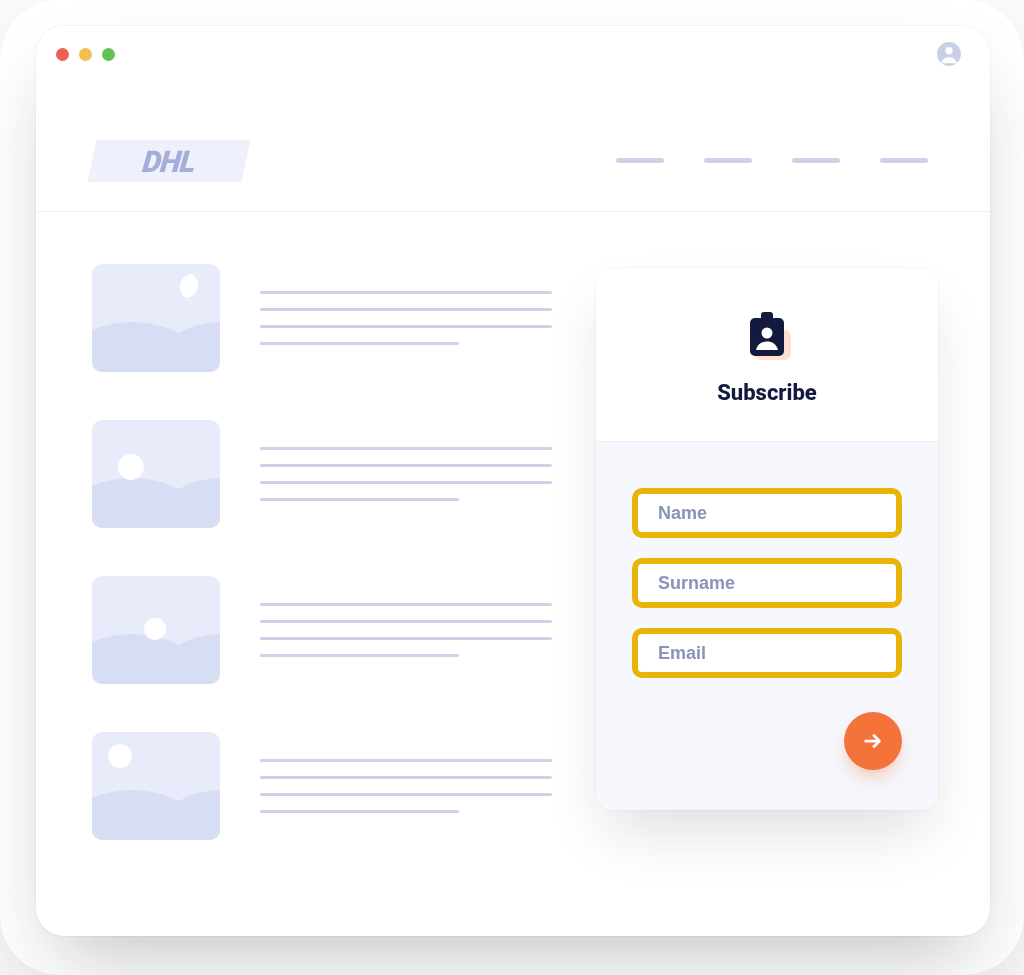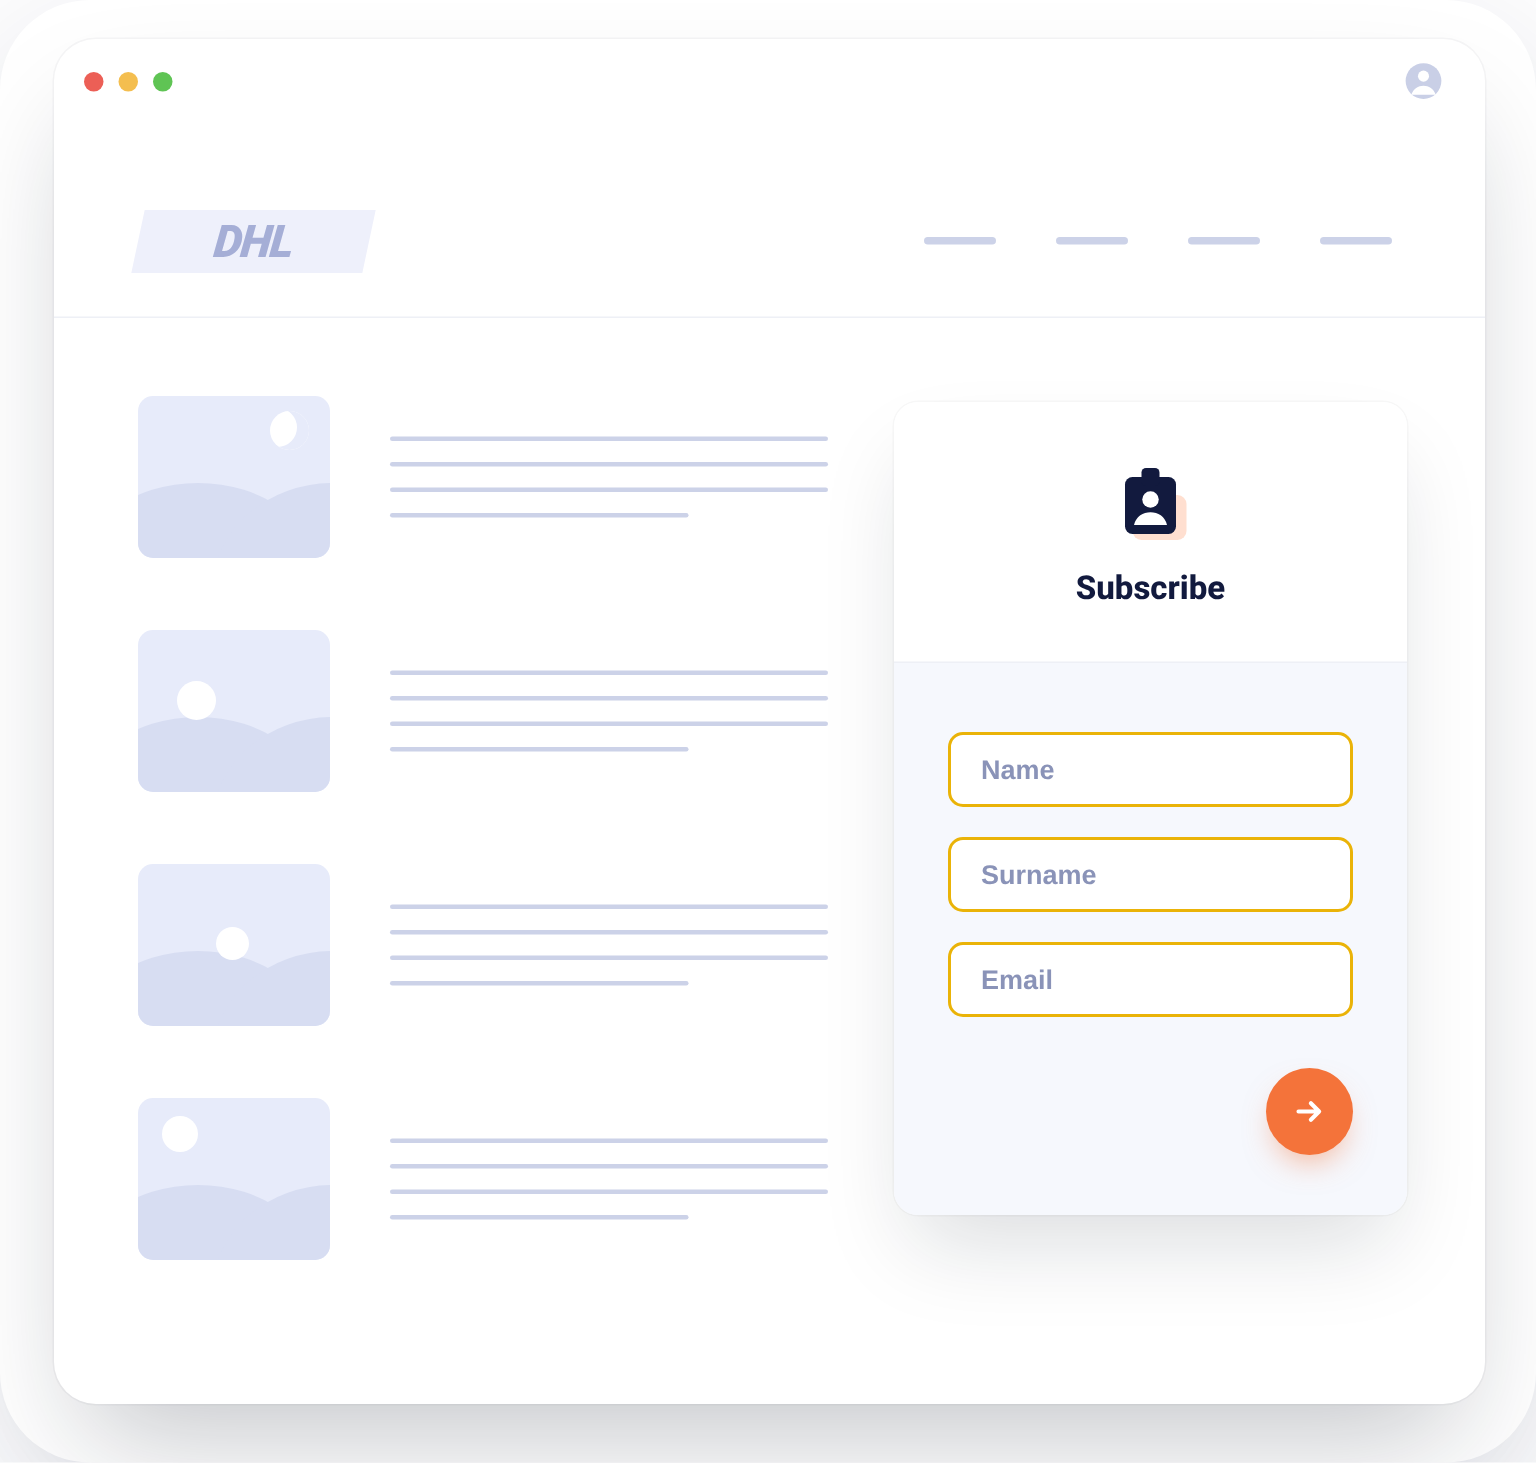--- a/index.html
+++ b/index.html
@@ -121,21 +121,21 @@
   .card-icon svg { position: relative; display: block; margin: 0 auto; }
   .card-title { font-size: 22px; font-weight: 800; color: #121a3e; }
 
   .card-body {
     background: #f6f8fd;
     padding: 46px 36px 40px;
   }
   .field {
     width: 100%;
     height: 50px;
-    border: 2px solid #eab308;
+    border: 6px solid #eab308;
     border-radius: 10px;
     background: #fff;
     padding: 0 20px;
     font-size: 18px;
     font-weight: 700;
     color: #a21caf;
     margin-bottom: 20px;
     outline: none;
   }
   .field::placeholder { color: #8a93b8; font-weight: 700; }

